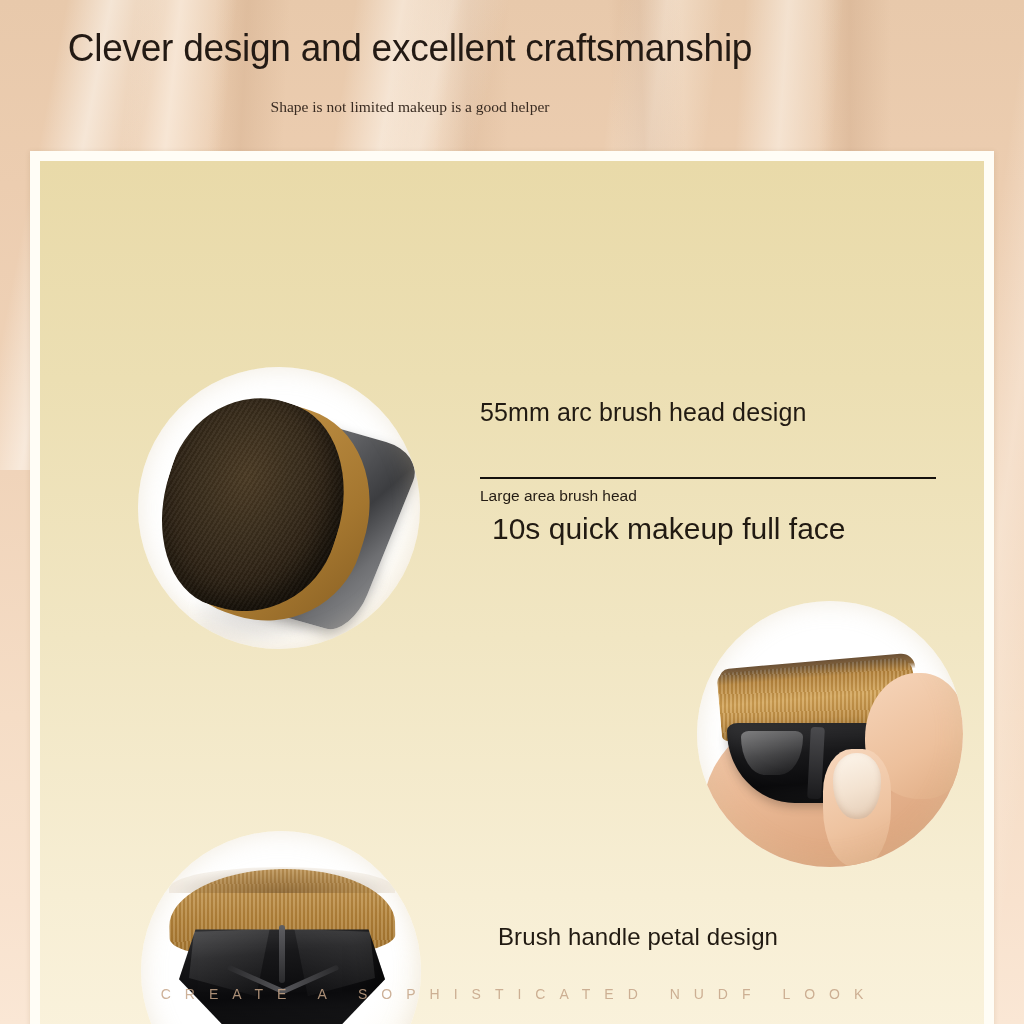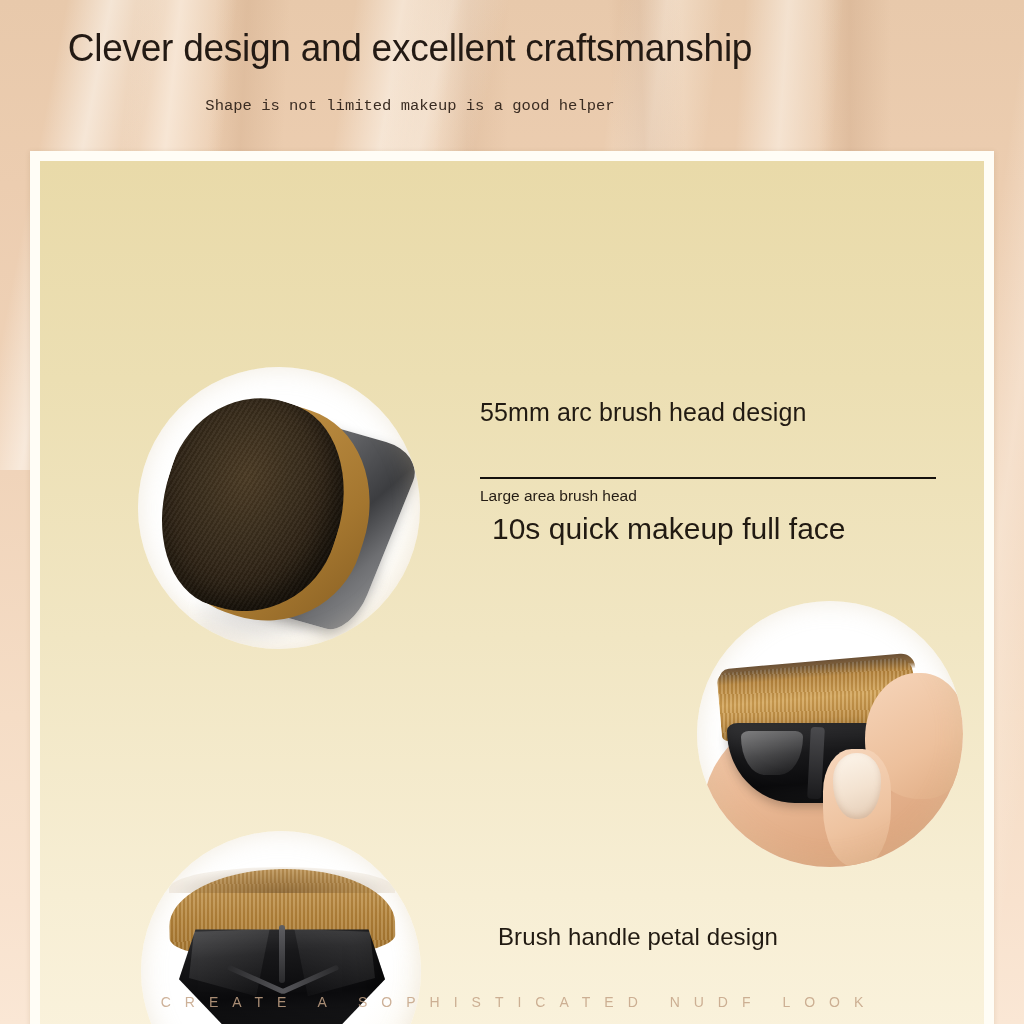--- a/index.html
+++ b/index.html
@@ -69,21 +69,21 @@
     font-family: "Liberation Sans Narrow", "Liberation Sans", sans-serif;
     transform: scaleX(0.95);
   }
   .subtitle {
     margin: 0;
     padding-top: 24px;
     font-size: 15.5px;
     font-weight: 400;
     color: #3a2c22;
     line-height: 1.28;
-    font-family: Liberation Mono, monospace;
+    font-family: Liberation Serif, serif;
   }
 
   
   .panel-frame {
     position: absolute;
     left: 30px;
     top: 151px;
     width: 964px;
     height: 1012px;
     background: #fffdf6;
@@ -309,21 +309,21 @@
   
   .footer {
     position: absolute;
     left: 0;
     top: 986px;
     width: 1024px;
     text-align: center;
     z-index: 5;
   }
   .footer-text {
-    margin: 8px;
+    margin: 0;
     font-size: 14px;
     letter-spacing: 14px;
     color: #c5a487;
     opacity: 0.85;
     font-weight: 400;
     text-indent: 14px;
   }
 </style>
 </head>
 <body>

